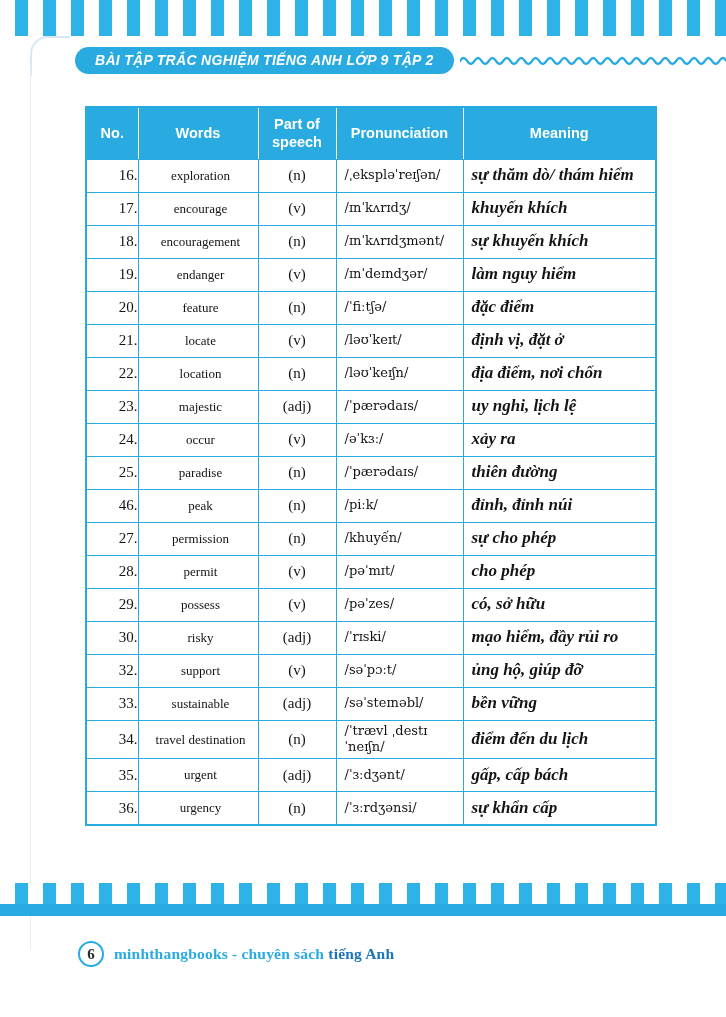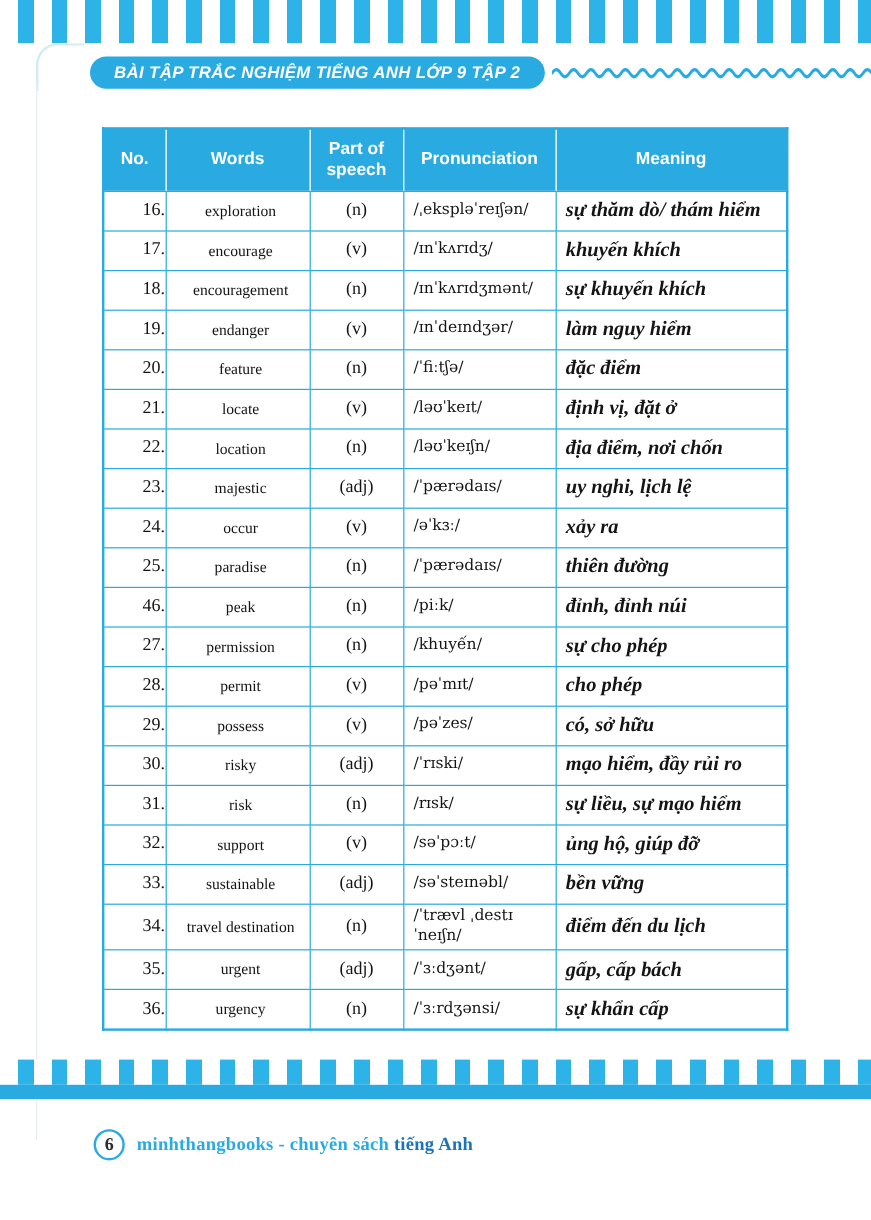--- a/index.html
+++ b/index.html
@@ -192,27 +192,20 @@
           <td class="col4">có, sở hữu</td>
         </tr>
         <tr>
           <td class="col0">30.</td>
           <td class="col1">risky</td>
           <td class="col2">(adj)</td>
           <td class="col3">/ˈrɪski/</td>
           <td class="col4">mạo hiểm, đầy rủi ro</td>
         </tr>
         <tr>
-          <td class="col0">31.</td>
-          <td class="col1">risk</td>
-          <td class="col2">(n)</td>
-          <td class="col3">/rɪsk/</td>
-          <td class="col4">sự liều, sự mạo hiểm</td>
-        </tr>
-        <tr>
           <td class="col0">32.</td>
           <td class="col1">support</td>
           <td class="col2">(v)</td>
           <td class="col3">/səˈpɔːt/</td>
           <td class="col4">ủng hộ, giúp đỡ</td>
         </tr>
         <tr>
           <td class="col0">33.</td>
           <td class="col1">sustainable</td>
           <td class="col2">(adj)</td>

